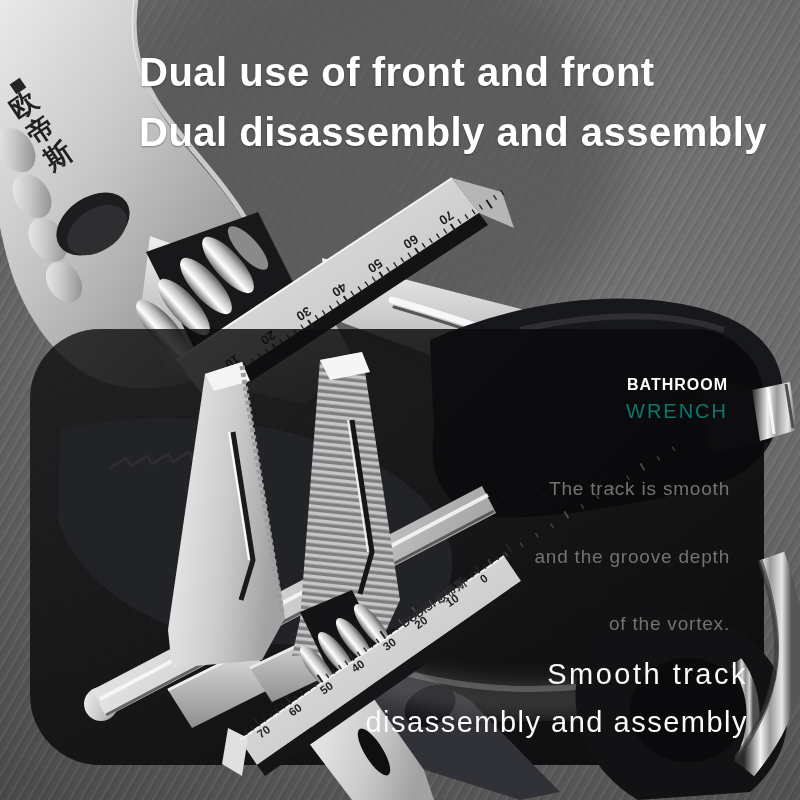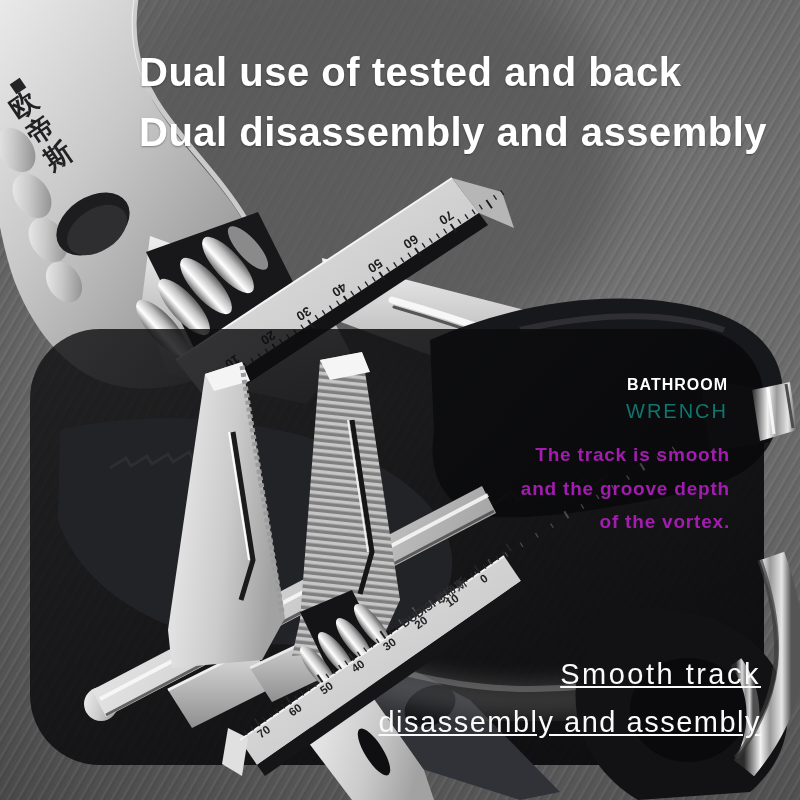--- a/index.html
+++ b/index.html
@@ -19,22 +19,22 @@
   
   .panel{
     left:30px;top:329px;width:734px;height:436px;border-radius:70px;
     background:linear-gradient(135deg, rgba(16,16,18,0.80) 0%, rgba(9,9,11,0.88) 60%, rgba(6,6,8,0.92) 100%);
   }
   
   .label-block{top:372px;right:72px;text-align:right;color:#ffffff;}
   .label-bold{font-size:16px;font-weight:bold;letter-spacing:1px;line-height:26px;}
   .label-light{font-size:20px;font-weight:normal;color:#0f766e;letter-spacing:2px;line-height:26px;}
   .body-block{top:438px;right:70px;text-align:right;}
-  .body-line{font-size:19px;font-weight:bold;color:#a21caf;letter-spacing:0.8px;line-height:33.5px;white-space:nowrap;}
-  .footer-block{top:650px;right:39px;text-align:right;color:#fafafa;text-decoration:underline;}
+  .body-line{font-size:19px;font-weight:normal;color:#737373;letter-spacing:0.8px;line-height:33.5px;white-space:nowrap;margin-top:34px;}
+  .footer-block{top:650px;right:52px;text-align:right;color:#fafafa;}
   .footer-line1{font-size:29px;letter-spacing:2.5px;line-height:48px;white-space:nowrap;}
   .footer-line2{font-size:29px;letter-spacing:1.5px;line-height:48px;white-space:nowrap;}
 </style>
 </head>
 <body>
 
 <svg id="under" width="800" height="800" viewBox="0 0 800 800">
   <defs>
     <linearGradient id="metalA" x1="0" y1="0" x2="1" y2="1">
       <stop offset="0" stop-color="#f4f4f4"></stop>
@@ -346,21 +346,21 @@
   </g>
 
   <g>
     <polygon points="700,380 762,388 770,442 710,452" fill="#0d0d0f"></polygon>
     <polygon points="752,390 790,382 797,430 760,441" fill="url(#chromeV)"></polygon>
     <line x1="786" y1="384" x2="793" y2="428" stroke="#4d4d4d" stroke-width="3"></line>
     <line x1="768" y1="388" x2="774" y2="434" stroke="#ffffff" stroke-width="3" opacity="0.85"></line>
   </g>
 </svg>
 
-<div id="hl1" class="abs headline">Dual use of tested and back</div>
+<div id="hl1" class="abs headline">Dual use of front and front</div>
 <div id="hl2" class="abs headline">Dual disassembly and assembly</div>
 
 <div class="abs label-block">
   <div class="label-bold">BATHROOM</div>
   <div class="label-light">WRENCH</div>
 </div>
 
 <div class="abs body-block">
   <div class="body-line">The track is smooth</div>
   <div class="body-line">and the groove depth</div>

